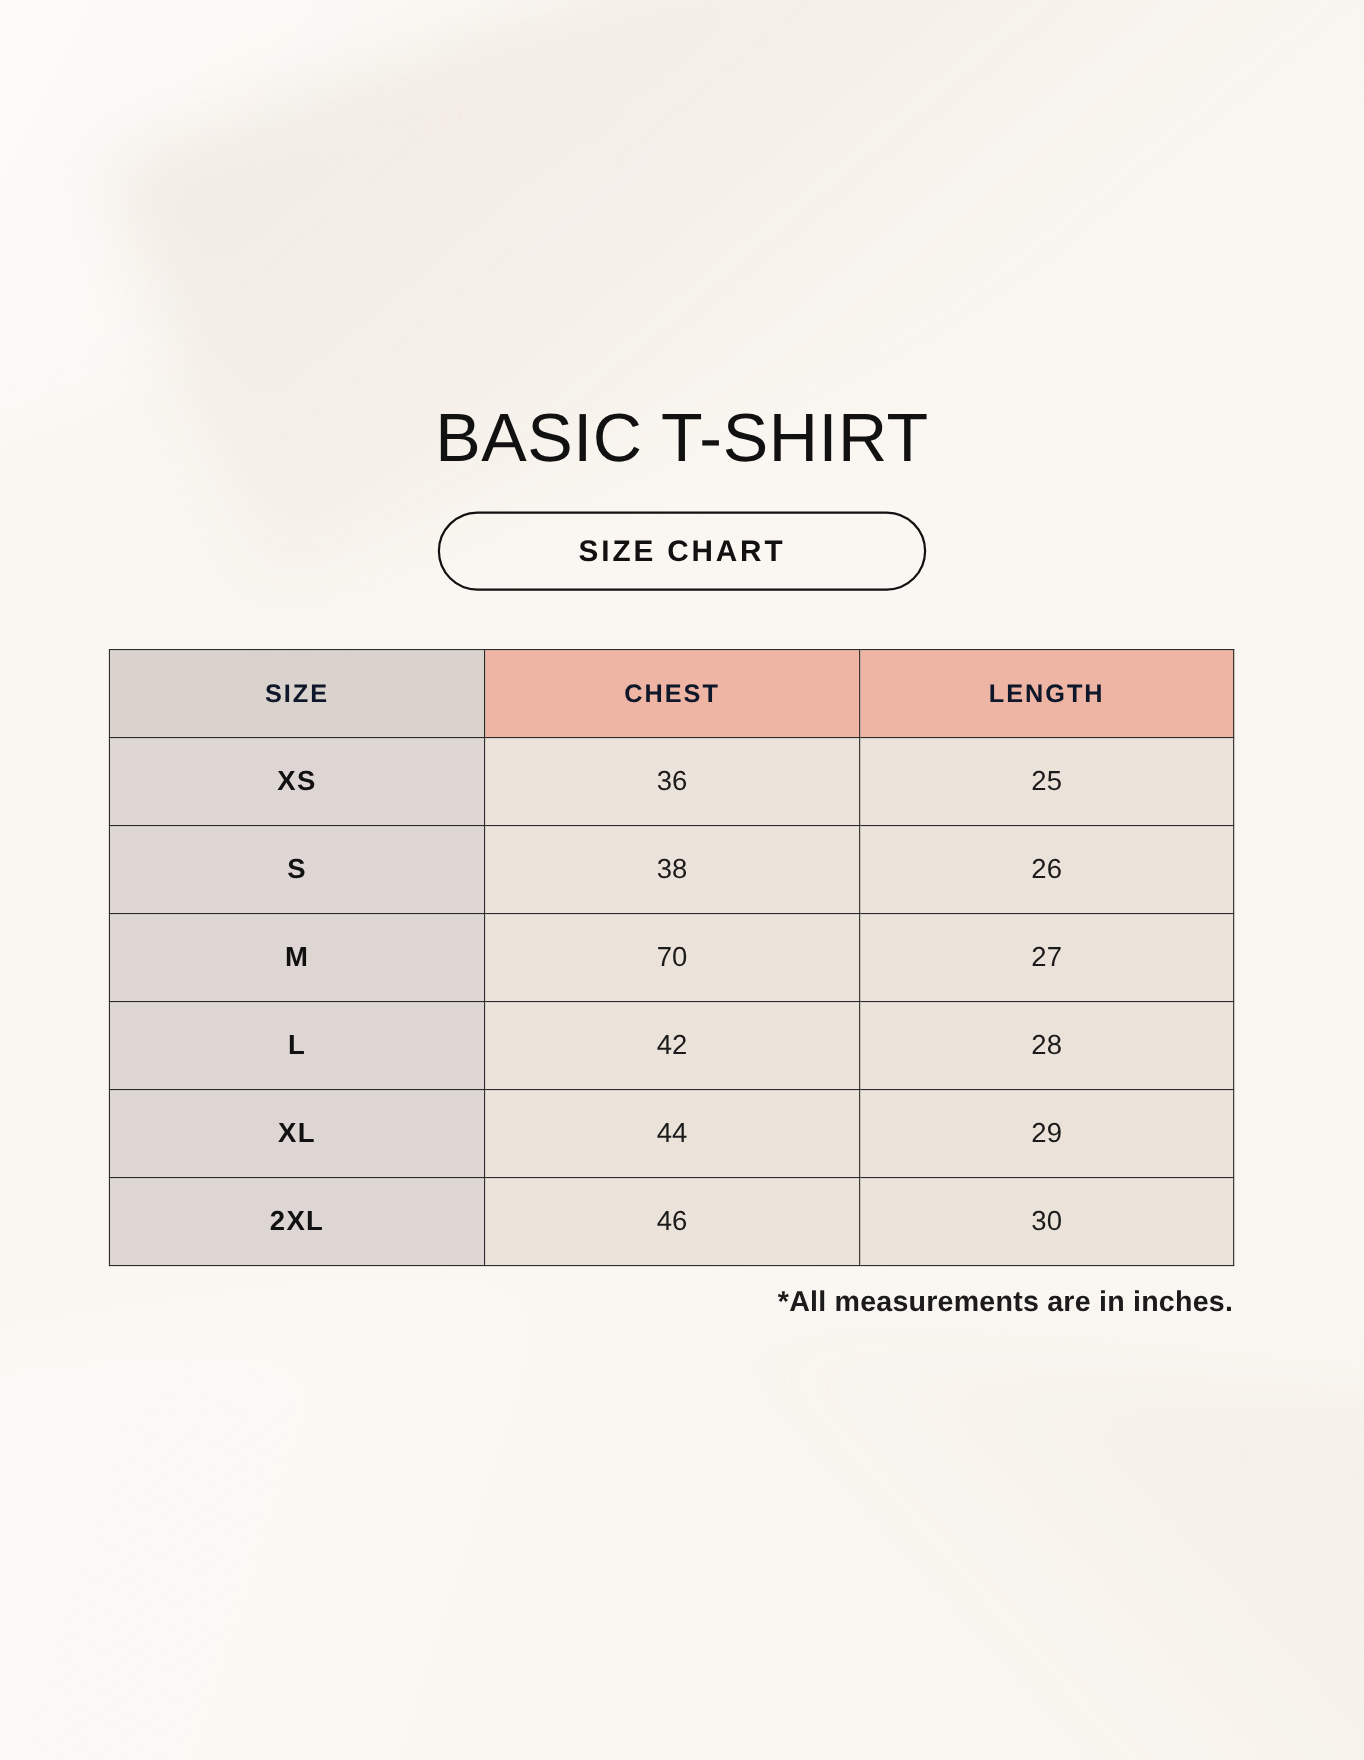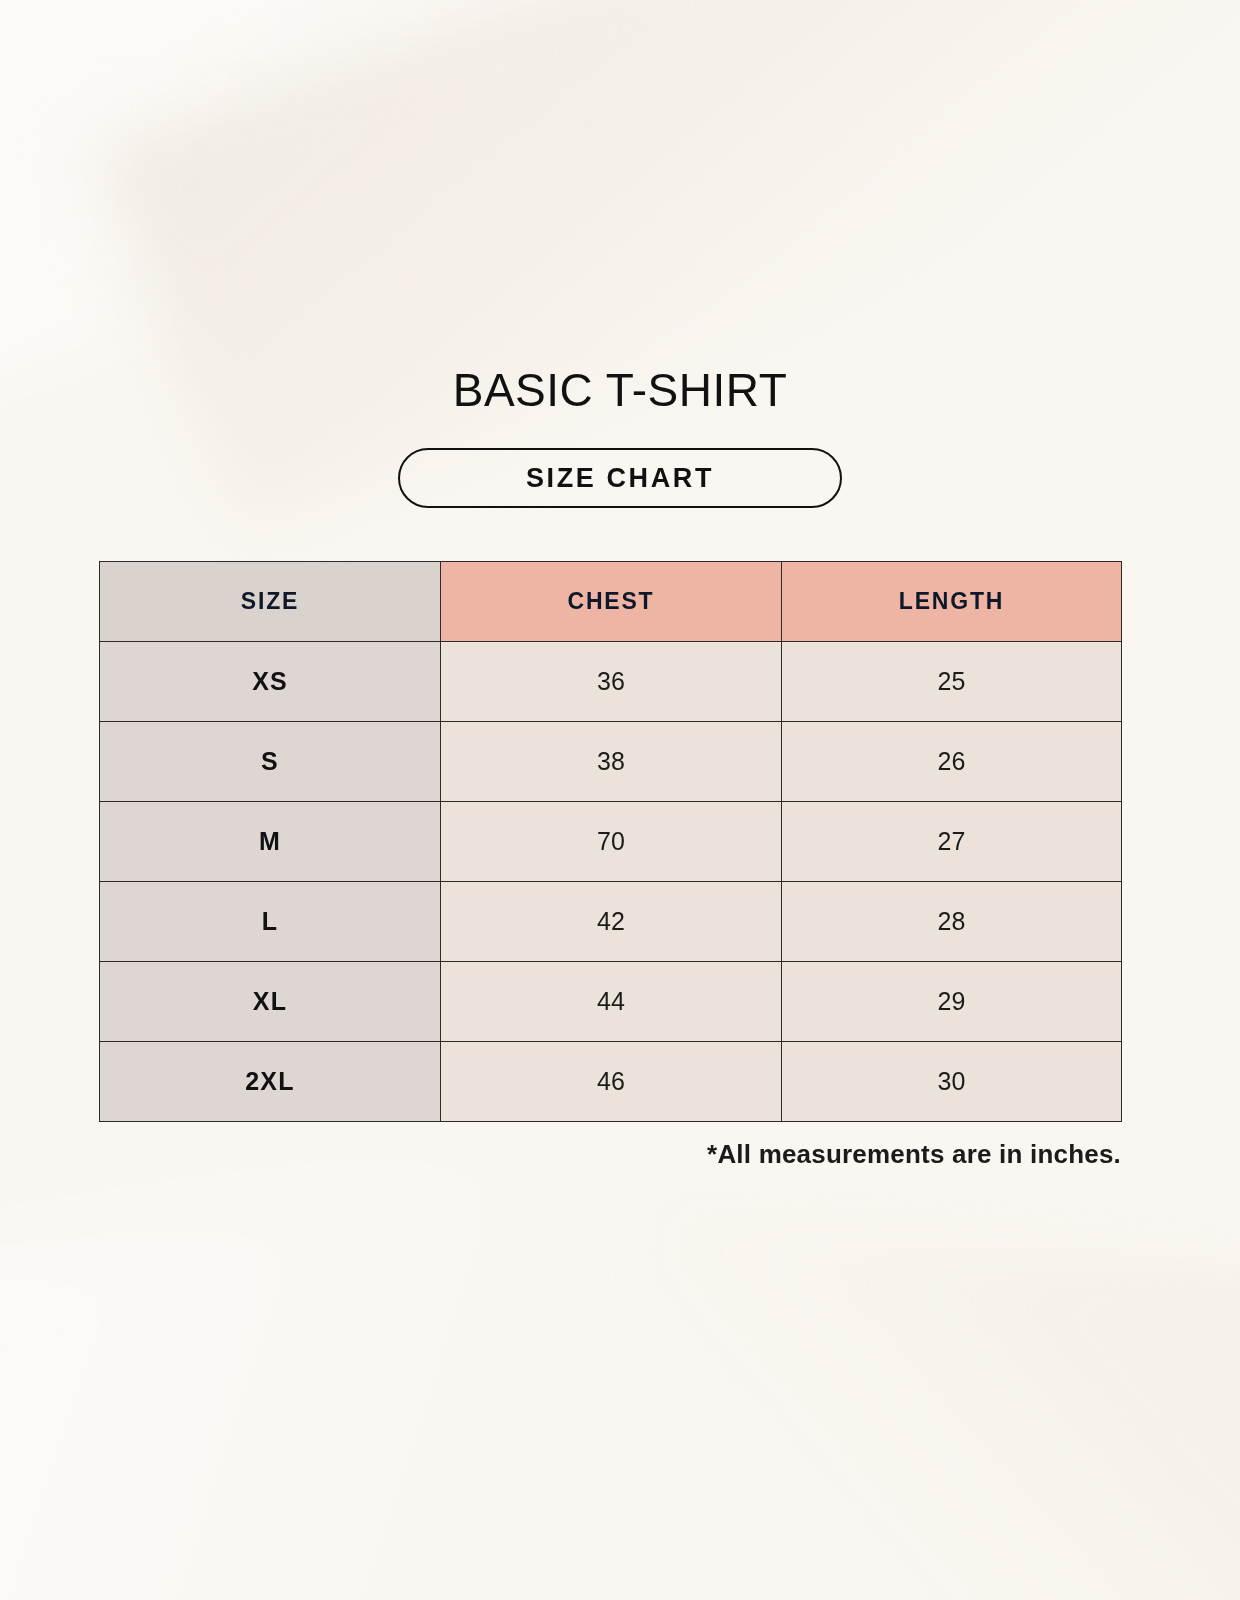--- a/index.html
+++ b/index.html
@@ -66,35 +66,35 @@
   .page {
     position: relative;
     width: 1240px;
     height: 1600px;
     padding: 0 99px;
   }
 
   .title {
     margin-top: 366px;
     text-align: center;
-    font-size: 46px;
+    font-size: 62px;
     line-height: 1.05;
     font-weight: 400;
     letter-spacing: 0.5px;
     color: #111111;
   }
 
   .pill-wrap {
     margin-top: 34px;
     display: flex;
     justify-content: center;
   }
   .pill {
     width: 444px;
-    height: 60px;
+    height: 72px;
     border: 2.5px solid #111111;
     border-radius: 40px;
     display: flex;
     align-items: center;
     justify-content: center;
     font-size: 27px;
     font-weight: 700;
     letter-spacing: 2.6px;
     color: #111111;
     background: transparent;

